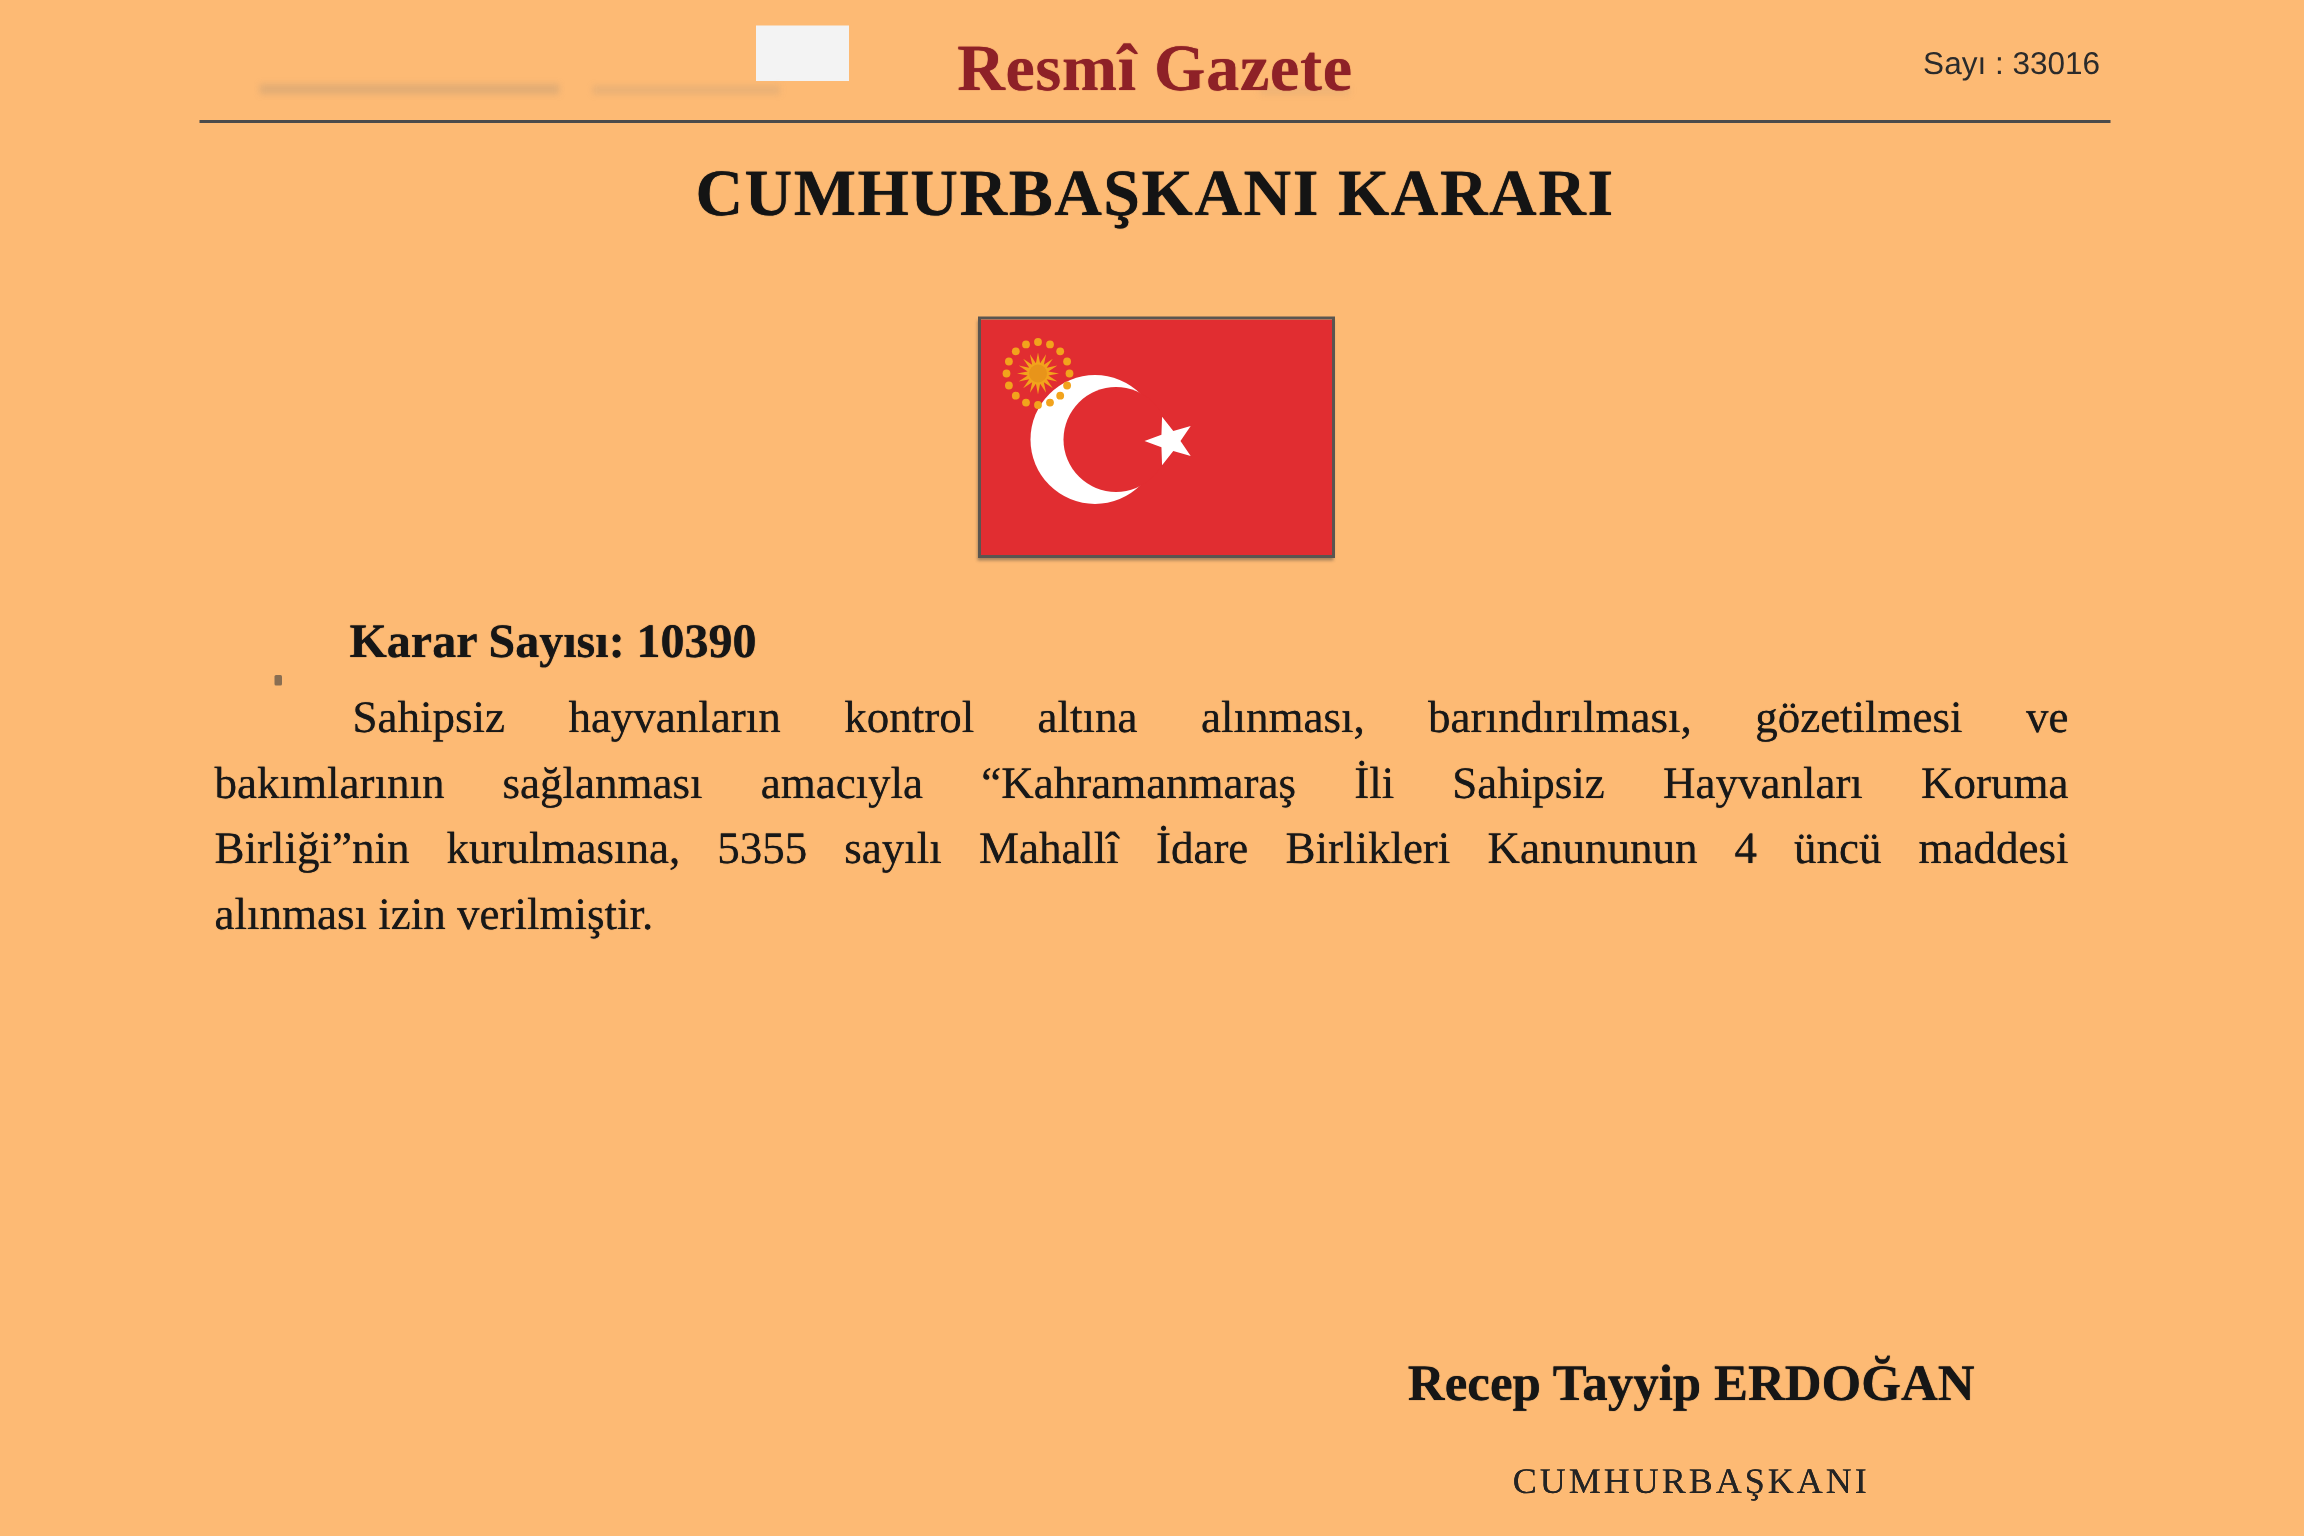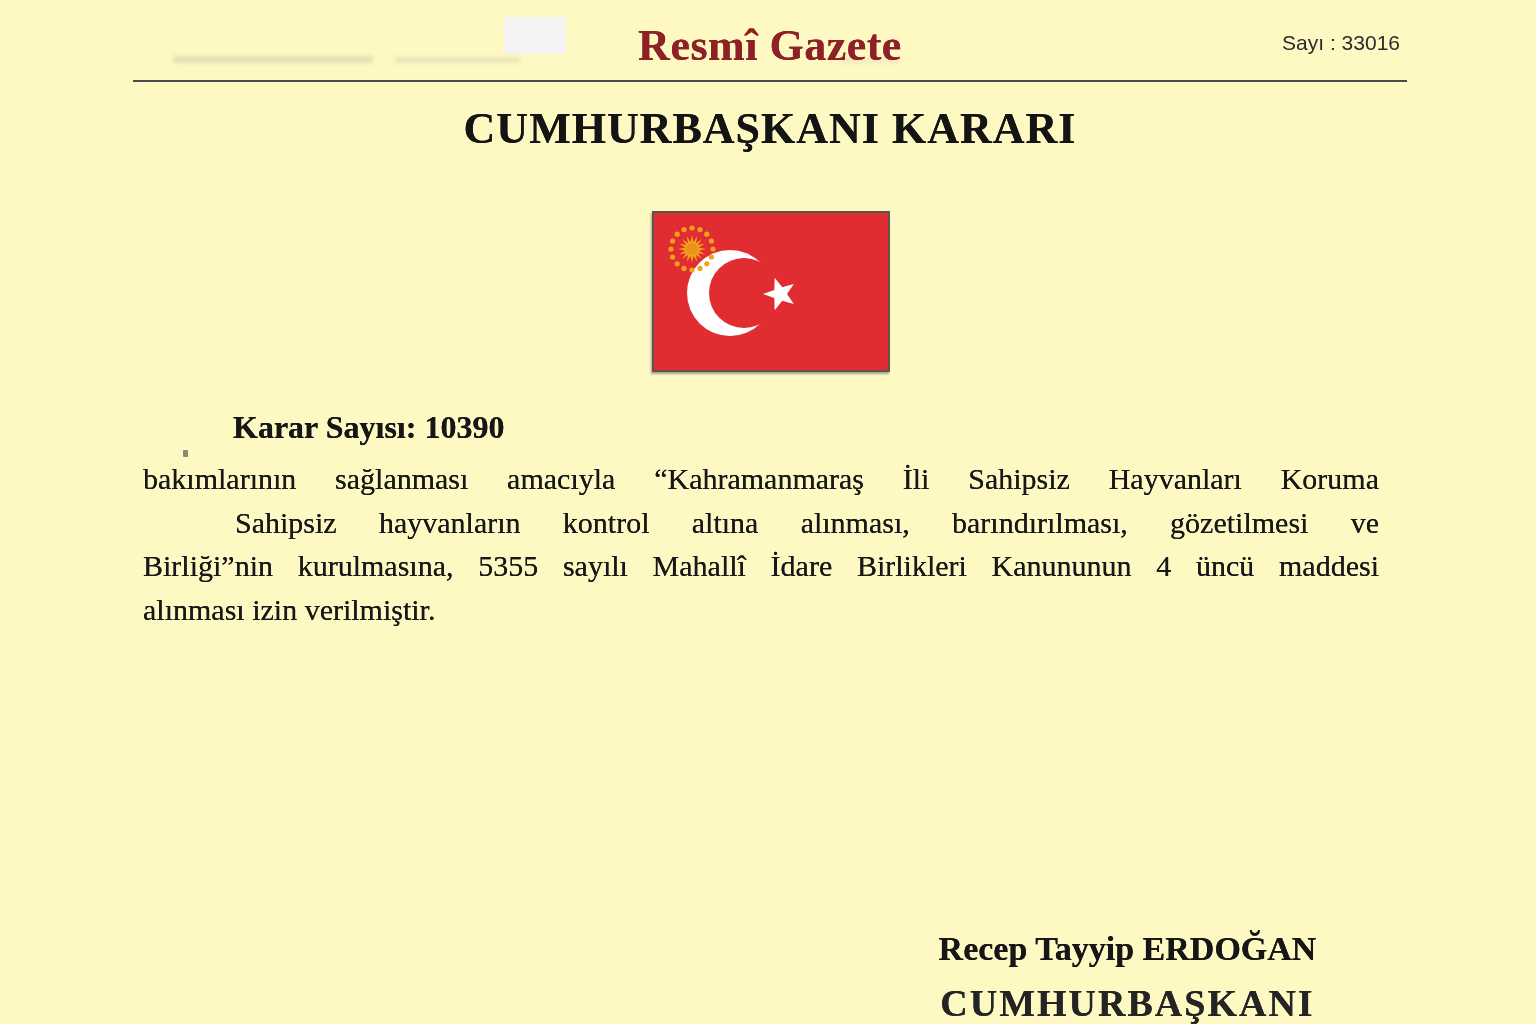--- a/index.html
+++ b/index.html
@@ -1,18 +1,18 @@
 <!DOCTYPE html>
 <html><head>
 <meta charset="utf-8">
 <style>
   html,body { margin:0; padding:0; }
   body { background:#ffffff; }
   .page {
-    position:relative; width:1536px; height:1024px; background:#fef9c3;
+    position:relative; width:1536px; height:1024px; background:#fdba74;
     font-family:"Liberation Serif", serif; color:#1a1a1a; overflow:hidden;
   }
   .gazette-title {
     position:absolute; top:20px; left:0; width:1540px; text-align:center;
     font-size:44px; font-weight:bold; color:#8e2127; letter-spacing:0.5px;
     text-shadow:0 0 0.6px #8e2127;
   }
   .issue-label {
     position:absolute; top:31px; right:136px;
     font-family:"Liberation Sans", sans-serif; font-size:21px; color:#2b2b2b;
@@ -39,29 +39,29 @@
   }
   .body-paragraph {
     position:absolute; left:143px; top:457px; width:1236px;
     font-size:30px; line-height:43.5px; color:#181818;
     text-shadow:0 0 0.5px #181818;
   }
   .body-line { text-align:justify; text-align-last:justify; }
   .body-line.first { padding-left:92px; }
   .body-line.last { text-align-last:left; }
   .signature-block {
-    position:absolute; left:900px; top:928px; width:455px; text-align:center;
+    position:absolute; left:900px; top:902px; width:455px; text-align:center;
   }
   .signature-name {
     font-size:34px; font-weight:bold; color:#161616; line-height:42px;
     text-shadow:0 0 0.6px #161616;
   }
   .signature-title {
-    margin-top:13px; font-size:38px; color:#242424; letter-spacing:2px;
-    line-height:40px; text-shadow:0 0 0.4px #242424;font-weight:bold;
+    margin-top:24px; font-size:24px; color:#242424; letter-spacing:2px;
+    line-height:40px; text-shadow:0 0 0.4px #242424;
   }
   
   .artifact { position:absolute; pointer-events:none; }
   .artifact-smudge-1 { left:173px; top:56px; width:200px; height:7px;
     background:rgba(120,120,120,0.20); filter:blur(2px); }
   .artifact-smudge-2 { left:395px; top:57px; width:125px; height:6px;
     background:rgba(130,130,130,0.16); filter:blur(2px); }
   .artifact-smudge-3 { left:840px; top:58px; width:60px; height:5px;
     background:rgba(130,130,130,0.13); filter:blur(2px); }
   .artifact-lightbox { left:504px; top:17px; width:62px; height:37px;
@@ -114,22 +114,22 @@
         <circle cx="46" cy="16.6" r="2.6"></circle>
         <circle cx="52.8" cy="21.2" r="2.6"></circle>
         <circle cx="57.4" cy="28" r="2.6"></circle>
       </g>
     </svg>
   </div>
 
   <div class="decision-number">Karar Sayısı: 10390</div>
 
   <div class="body-paragraph">
+    <div class="body-line first">Sahipsiz hayvanların kontrol altına alınması, barındırılması, gözetilmesi ve</div>
     <div class="body-line">bakımlarının sağlanması amacıyla “Kahramanmaraş İli Sahipsiz Hayvanları Koruma</div>
-    <div class="body-line first">Sahipsiz hayvanların kontrol altına alınması, barındırılması, gözetilmesi ve</div>
     <div class="body-line">Birliği”nin kurulmasına, 5355 sayılı Mahallî İdare Birlikleri Kanununun 4 üncü maddesi</div>
     <div class="body-line last">alınması izin verilmiştir.</div>
   </div>
 
   <div class="signature-block">
     <div class="signature-name">Recep Tayyip ERDOĞAN</div>
     <div class="signature-title">CUMHURBAŞKANI</div>
   </div>
 
 </div>

